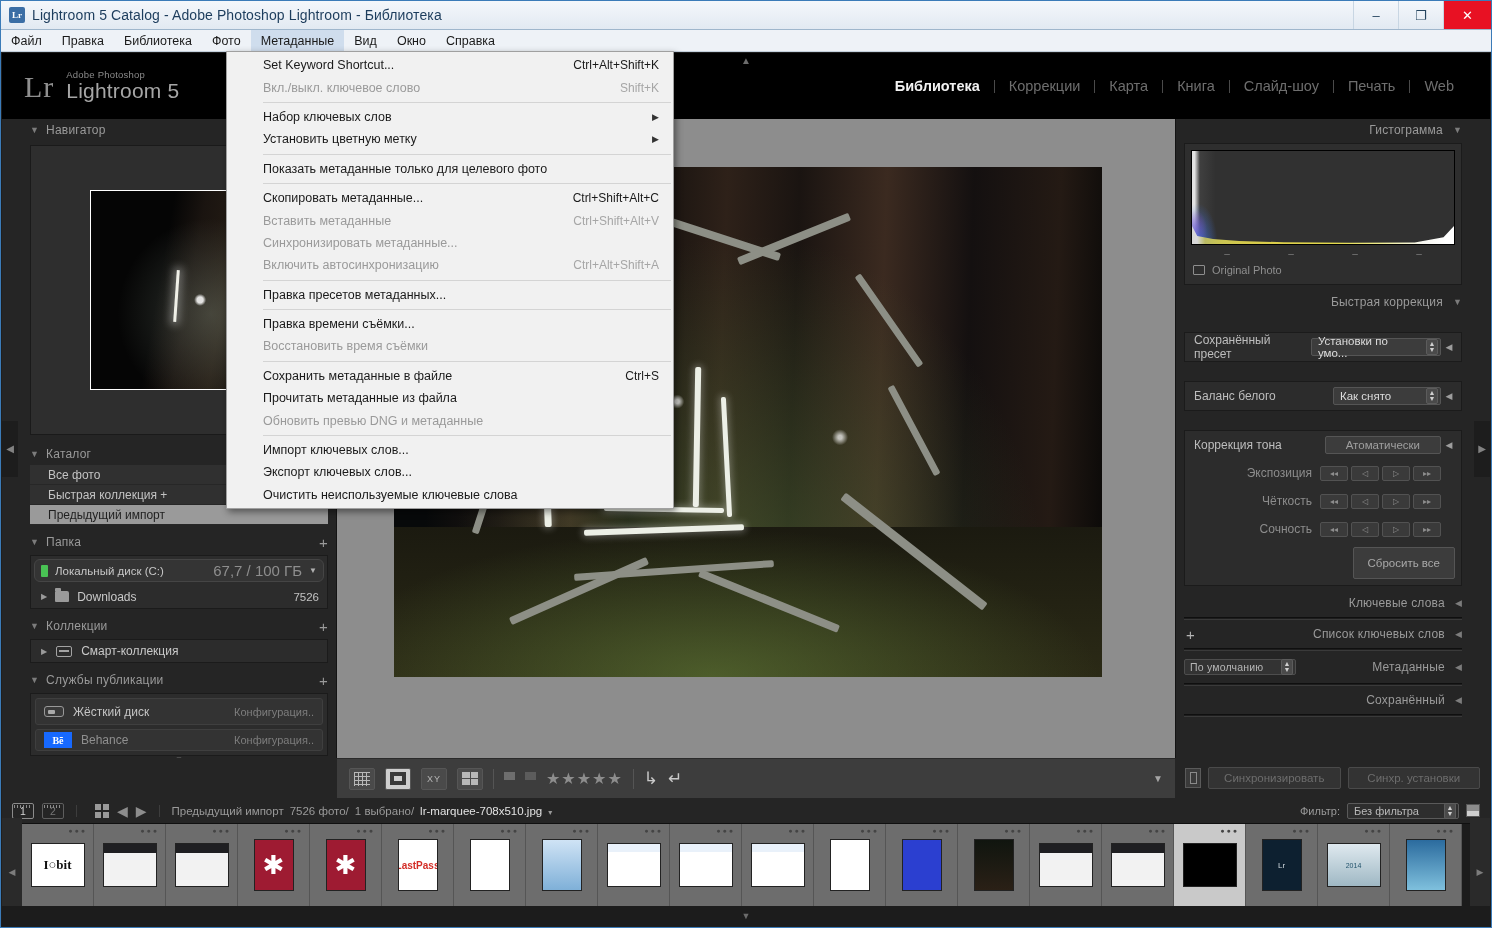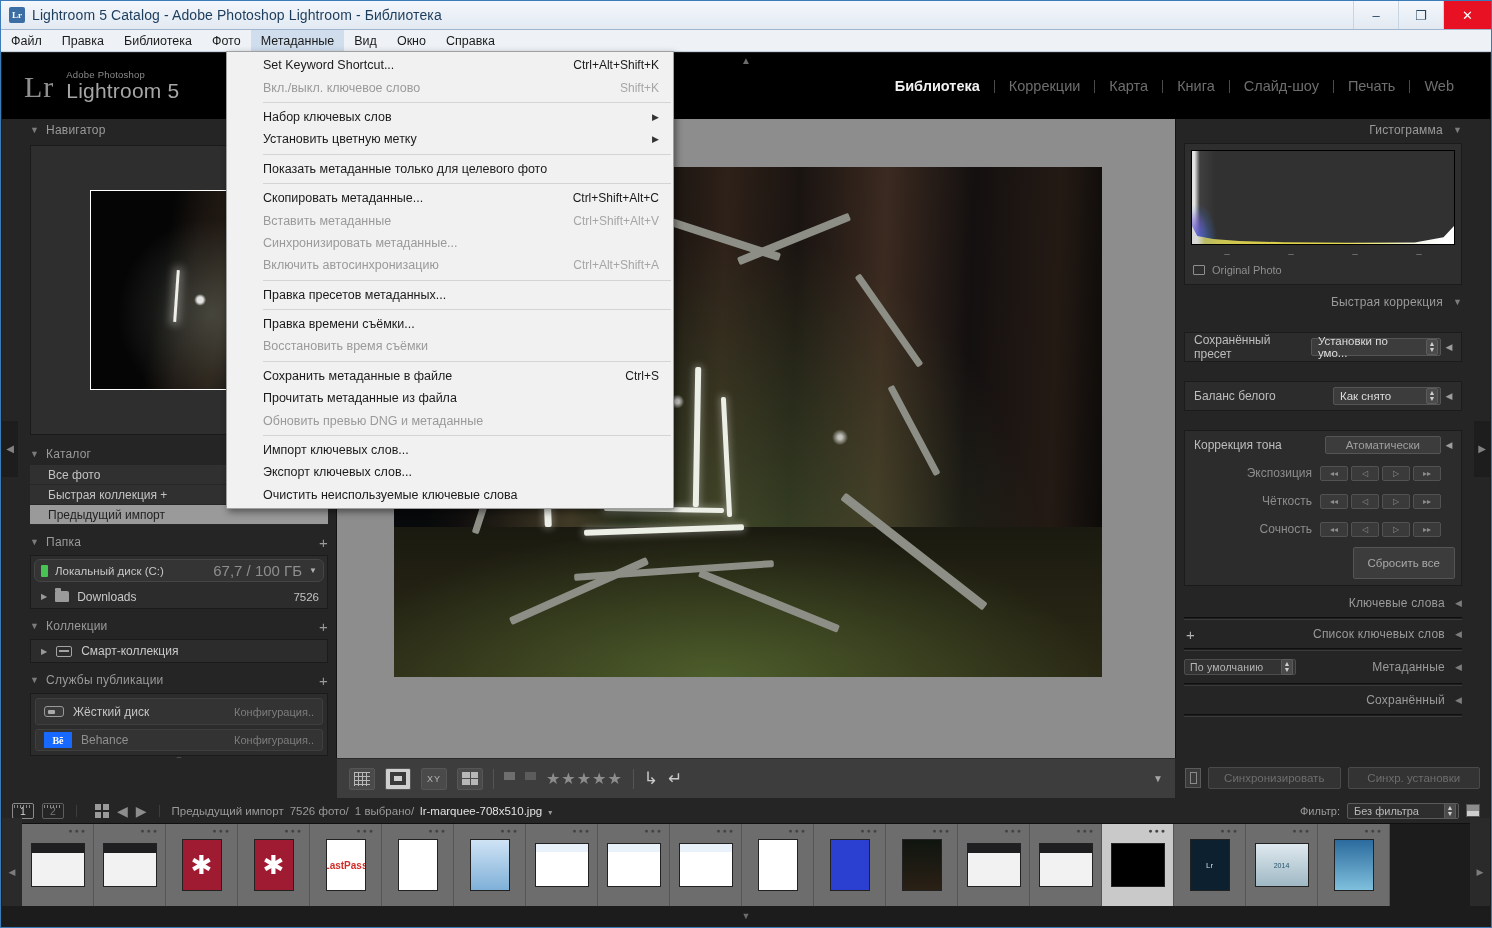--- a/index.html
+++ b/index.html
@@ -703,20 +703,24 @@
           <span class="fs-swatch"></span>
         </div>
       </div>
 
       <div class="fs-side l">◀</div>
       <div class="fs-side r">▶</div>
 
       <div class="fs-thumbs" id="fs-thumbs">
           <div class="fs-cell">
             <span class="dots">●●●</span>
+            <div class="fs-img" style="background:#fff;color:#111;font-weight:bold;font-size:13px;font-family:&quot;Liberation Serif&quot;,serif;">I○bit</div>
+          </div>
+          <div class="fs-cell">
+            <span class="dots">●●●</span>
             <div class="fs-img" style="background:linear-gradient(#1f1f22 0 22%, #f2f2f2 22%);"></div>
           </div>
           <div class="fs-cell">
             <span class="dots">●●●</span>
             <div class="fs-img" style="background:linear-gradient(#1f1f22 0 22%, #f2f2f2 22%);"></div>
           </div>
           <div class="fs-cell">
             <span class="dots">●●●</span>
             <div class="fs-img tall" style="background:#9e1b32;color:#fff;font-size:26px;line-height:1;">✱</div>
           </div>

